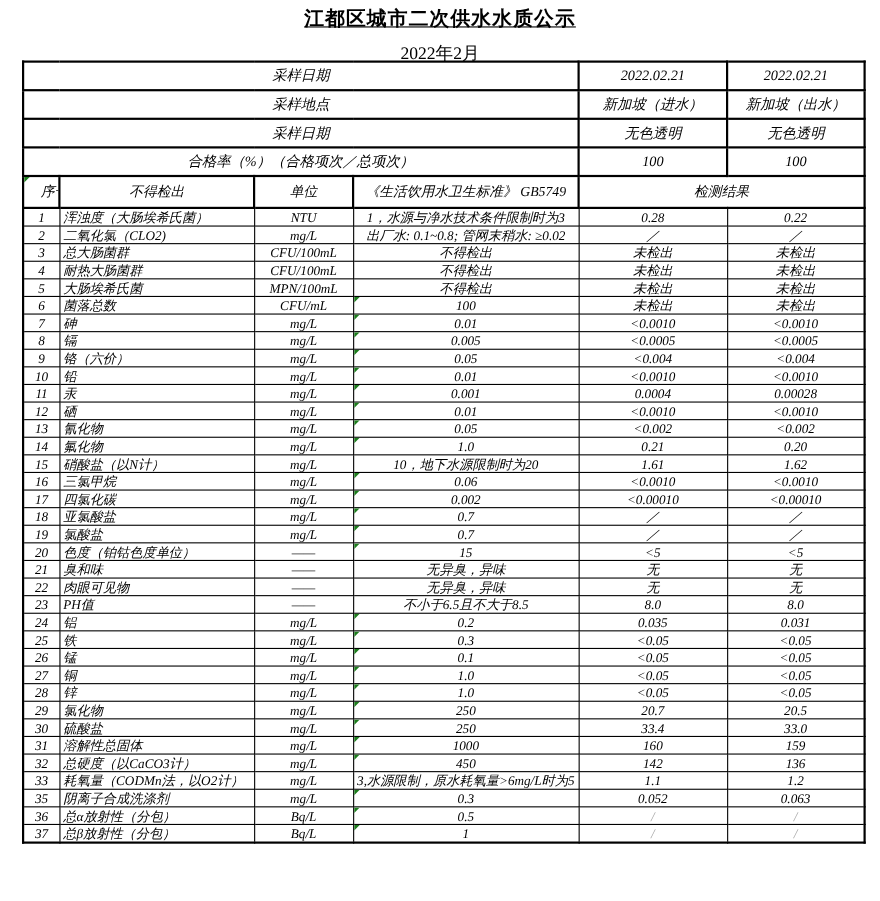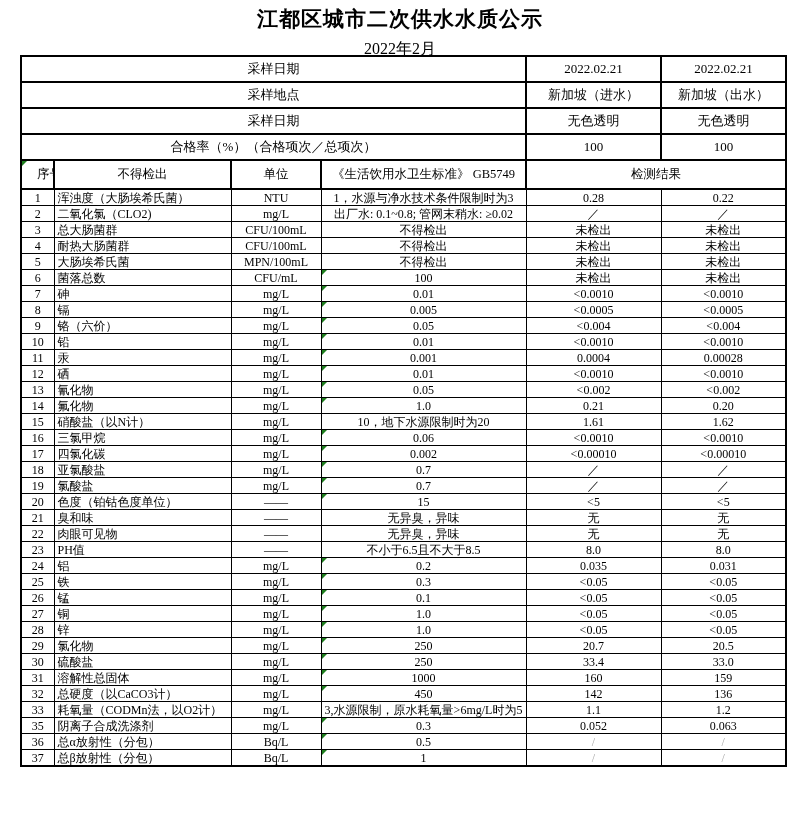--- a/index.html
+++ b/index.html
@@ -2,31 +2,33 @@
 <html><head>
 <meta charset="utf-8">
 <style>
   html,body{margin:0;padding:0;}
   body{
     width:800px;height:819px;background:#ffffff;position:relative;
     font-family:"Liberation Serif", serif;color:#000;
   }
   .title{
     position:absolute;top:5px;left:0;width:100%;text-align:center;
-    font-family:"Liberation Sans", sans-serif;font-weight:bold;font-size:21px;
+    font-family:"Liberation Sans", sans-serif;font-weight:bold;font-size:18px;
     letter-spacing:1px;
+    text-decoration:underline;
   }
   .subtitle{
     position:absolute;top:39px;left:0;width:100%;text-align:center;
     font-size:16px;
   }
   table.wq{
     position:absolute;left:20px;top:55px;width:765px;
     border-collapse:collapse;table-layout:fixed;
     border:2px solid #000;
+    font-style:italic;
   }
   td,th{
     border:1px solid #000;padding:0 2px;overflow:hidden;white-space:nowrap;
     font-weight:normal;text-align:center;vertical-align:middle;
   }
   tbody.info td{height:24px;border-width:2px;font-size:13px;}
   tr.hdr th{height:27px;border-width:2px;font-size:12.5px;}
   tbody.data td{height:15px;font-size:12px;line-height:1;}
   tbody.data td.item{text-align:left;padding-left:3px;}
   td.std{position:relative;}

